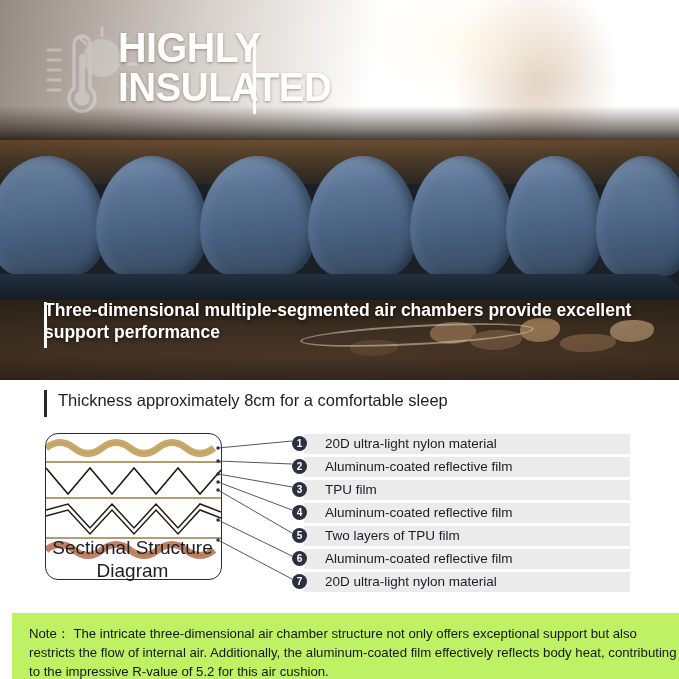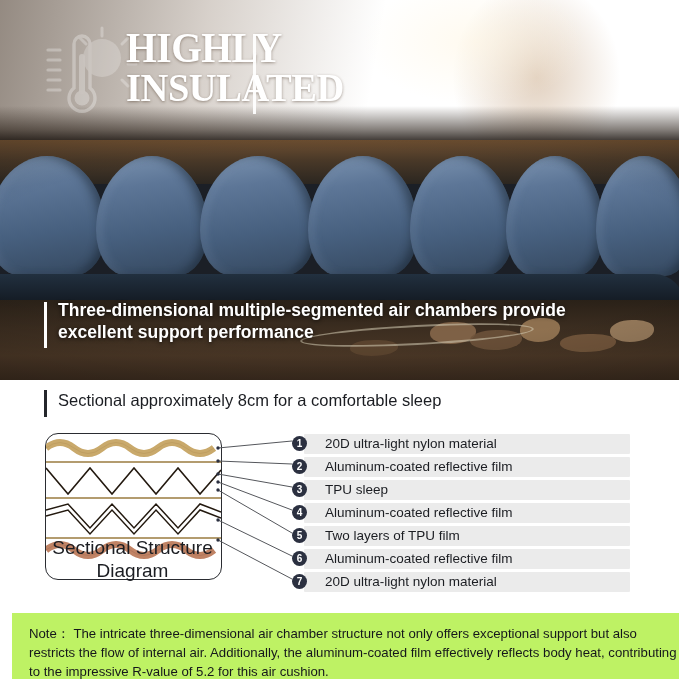--- a/index.html
+++ b/index.html
@@ -26,21 +26,21 @@
     background:
       linear-gradient(100deg, rgba(60,42,26,.55) 0%, rgba(96,70,46,.25) 30%, rgba(255,255,255,0) 55%),
       radial-gradient(ellipse 160px 90px at 70% 30%, rgba(255,246,226,.55), rgba(255,246,226,0) 70%),
       radial-gradient(ellipse 120px 140px at 79% 55%, rgba(170,120,70,.35), rgba(170,120,70,0) 70%);
   }
   .hero-dark{position:absolute;left:0;bottom:0;width:679px;height:34px;
     background:linear-gradient(180deg, rgba(40,28,18,0) 0%, rgba(30,20,12,.55) 70%, rgba(20,13,8,.8) 100%);}
 
   .therm-icon{position:absolute;left:36px;top:24px;width:118px;height:100px;opacity:.30;}
 
-  .hero-text{position:absolute;left:126px;top:28px;font-family:Liberation Serif, serif;}
+  .hero-text{position:absolute;left:118px;top:28px;}
   .hl-line{
     color:#ffffff;font-weight:bold;letter-spacing:-0.5px;line-height:.96;
     font-size:42px;text-shadow:0 1px 3px rgba(60,40,22,.45);
     transform:scaleX(.94);transform-origin:left center;
   }
   .hl-line.l2{font-size:41px;}
 
   .divider-bar{position:absolute;left:253px;top:34px;width:3px;height:80px;
     background:rgba(255,255,255,.92);}
 
@@ -65,21 +65,21 @@
     background:linear-gradient(180deg,#2a2118 0%,#3b2d20 35%,#4a3726 70%,#3a2b1e 100%);}
   .leafb{position:absolute;border-radius:50% 40% 55% 45%;opacity:.85;}
   .cord{position:absolute;left:300px;top:185px;width:230px;height:16px;
     border:2px solid rgba(214,205,182,.55);border-radius:50%;transform:rotate(-3deg);}
   .photo-vig{position:absolute;inset:0;
     background:radial-gradient(ellipse 120% 90% at 50% 45%, rgba(0,0,0,0) 45%, rgba(0,0,0,.38) 100%);}
 
   
   .ov-head{position:absolute;left:44px;bottom:36px;width:600px;}
   .acc-w{position:absolute;left:0;top:2px;width:3px;height:46px;background:#ffffff;}
-  .ov-txt{margin-left:14px;color:#ffffff;font-weight:bold;font-size:17.5px;line-height:1.25;
+  .ov-txt{color:#ffffff;font-weight:bold;font-size:17.5px;line-height:1.25;
     text-shadow:0 1px 4px rgba(0,0,0,.75);}
 
   
   .sub{position:relative;height:48px;background:#ffffff;}
   .acc-d{position:absolute;left:44px;top:10px;width:3px;height:27px;background:#24262b;}
   .sub-txt{position:absolute;left:58px;top:11px;color:#1b1d22;font-size:16.5px;}
 
   
   .mid{position:relative;height:203px;background:#ffffff;}
   .diagram{position:absolute;left:45px;top:5px;width:175px;height:145px;
@@ -167,21 +167,21 @@
     <div class="photo-vig"></div>
 
     <div class="ov-head">
       <div class="acc-w"></div>
       <div class="ov-txt">Three-dimensional multiple-segmented air chambers provide excellent support performance</div>
     </div>
   </div>
 
   <div class="sub">
     <div class="acc-d"></div>
-    <div class="sub-txt">Sectional approximately 8cm for a comfortable sleep</div>
+    <div class="sub-txt">Thickness approximately 8cm for a comfortable sleep</div>
   </div>
 
   <div class="mid">
 
     <div class="diagram">
       <svg width="175" height="145" viewBox="0 0 175 145">
         <path d="M0 14 q14 -11 28 0 t28 0 t28 0 t28 0 t28 0 t28 0" fill="none" stroke="#c9a96b" stroke-width="7"></path>
         <path d="M0 14 q14 -11 28 0 t28 0 t28 0 t28 0 t28 0 t28 0" fill="none" stroke="#b9975c" stroke-width="1" opacity=".6"></path>
         <line x1="0" y1="28" x2="175" y2="28" stroke="#9a7b3f" stroke-width="1.5"></line>
         <polyline points="0,34 22,60 44,34 66,60 88,34 110,60 132,34 154,60 175,36" fill="none" stroke="#241a10" stroke-width="1.6"></polyline>
@@ -227,21 +227,21 @@
         <div class="ltext">20D ultra-light nylon material</div>
       </div>
       <div class="lrow">
         <div class="lpill"></div>
         <div class="badge">2</div>
         <div class="ltext">Aluminum-coated reflective film</div>
       </div>
       <div class="lrow">
         <div class="lpill"></div>
         <div class="badge">3</div>
-        <div class="ltext">TPU sleep</div>
+        <div class="ltext">TPU film</div>
       </div>
       <div class="lrow">
         <div class="lpill"></div>
         <div class="badge">4</div>
         <div class="ltext">Aluminum-coated reflective film</div>
       </div>
       <div class="lrow">
         <div class="lpill"></div>
         <div class="badge">5</div>
         <div class="ltext">Two layers of TPU film</div>

